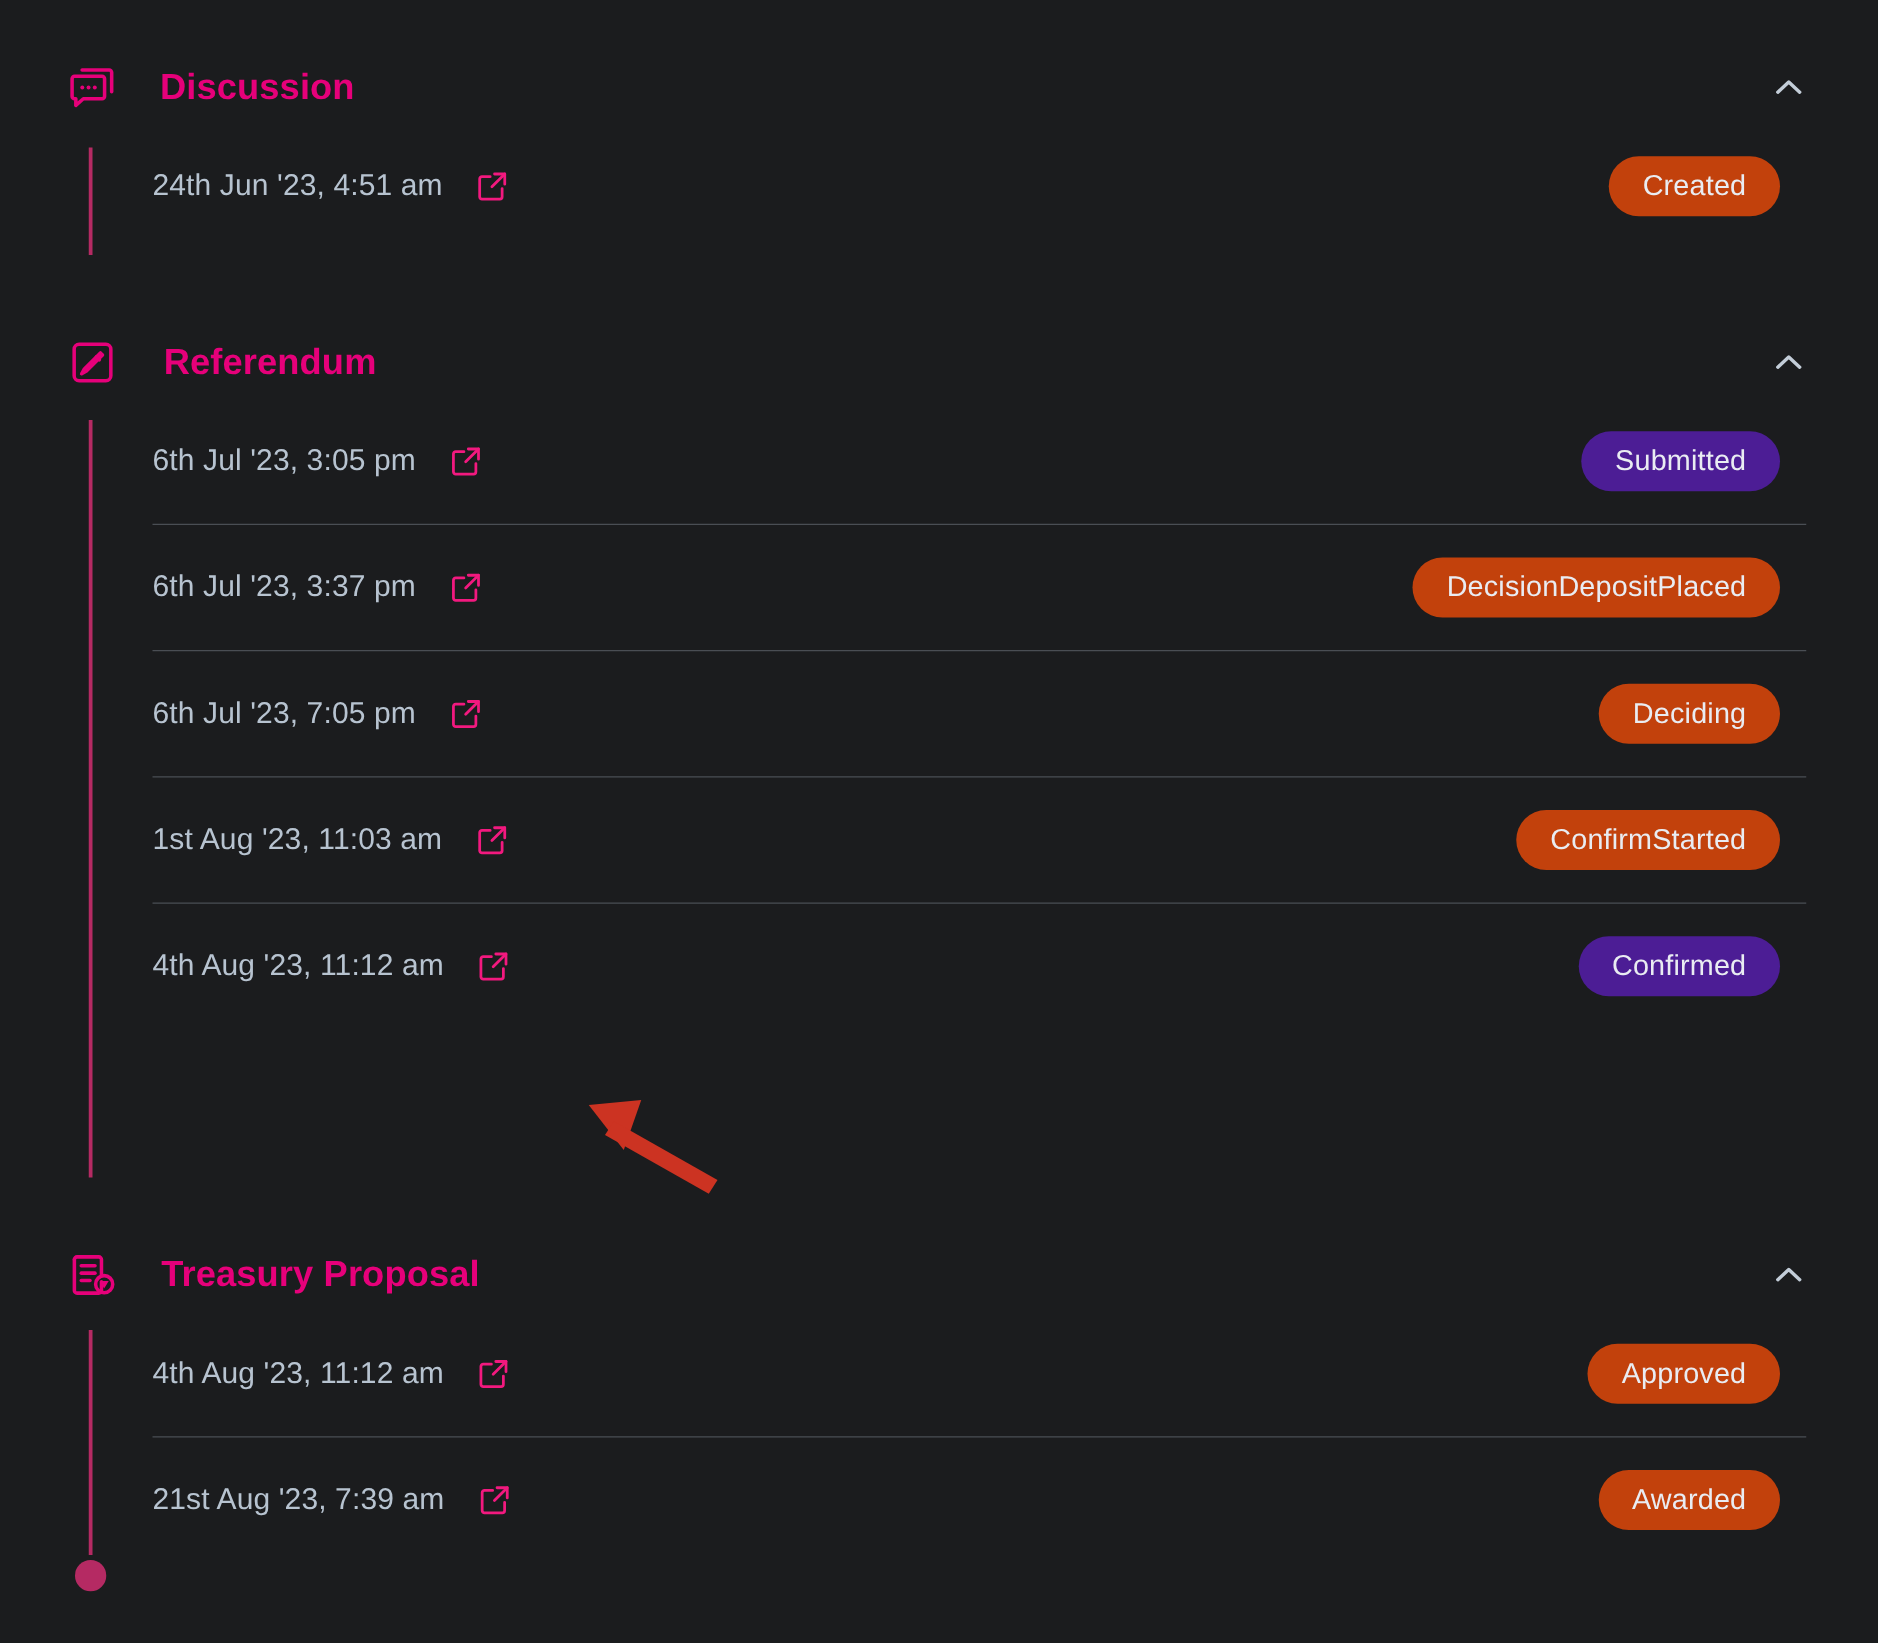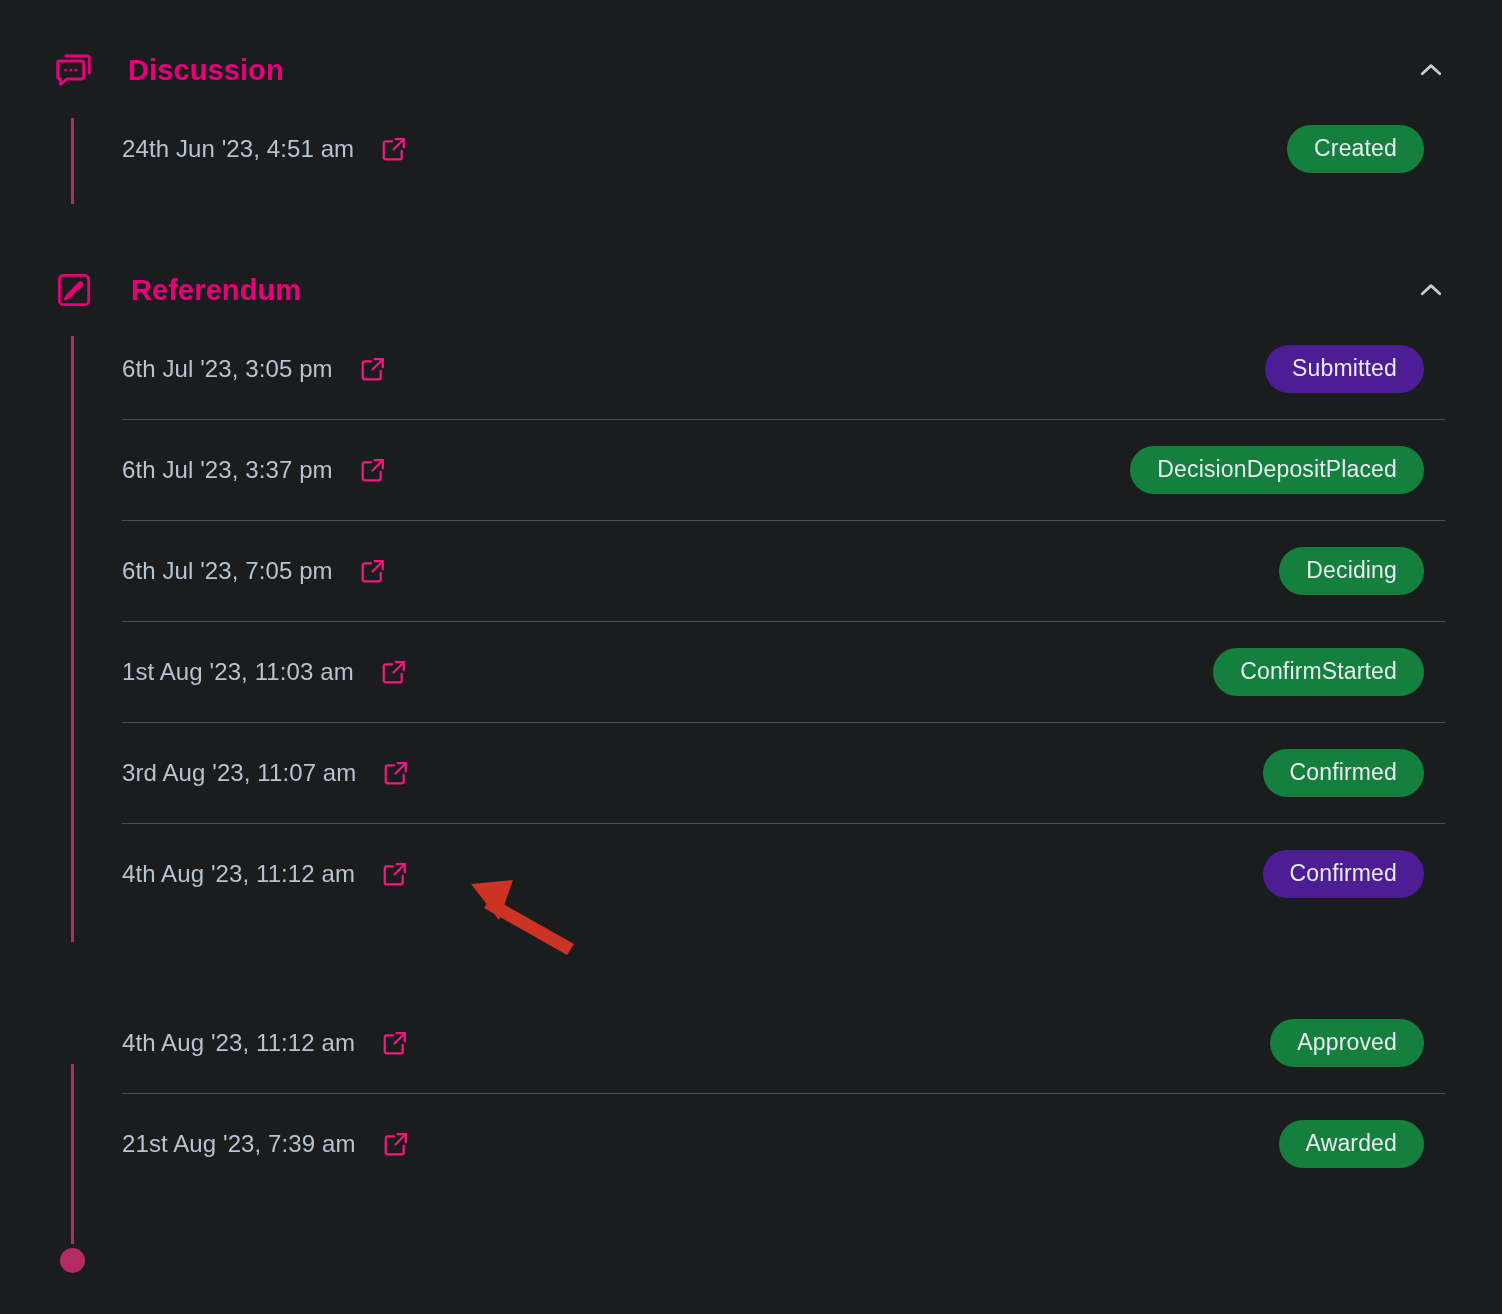--- a/index.html
+++ b/index.html
@@ -137,21 +137,21 @@
     height: 48px;
     padding: 0 27px;
     border-radius: 24px;
     color: #e9ecf2;
     font-size: 23px;
     font-weight: 500;
     letter-spacing: 0.15px;
     white-space: nowrap;
     cursor: pointer;
   }
-  .badge.blue  { background: #15803d; }
+  .badge.blue  { background: #c2410c; }
   .badge.green { background: #4c1d95; }
 
   
   #sec-discussion { position: absolute; left: 0; top: 42px;   width: 1502px; }
   #sec-referendum { position: absolute; left: 0; top: 262px;  width: 1502px; }
   #sec-treasury   { position: absolute; left: 0; top: 992px;  width: 1502px; }
 
   #spine-discussion { top: 118px;  height: 86px; }
   #spine-referendum { top: 336px;  height: 606px; }
   #spine-treasury   { top: 1064px; height: 180px; }
@@ -274,32 +274,20 @@
           <svg width="28" height="28" viewBox="0 0 24 24" fill="none" stroke="#f2197f" stroke-width="1.9" stroke-linecap="round" stroke-linejoin="round">
             <path d="M13.4 3.6H20.4V10.6"></path>
               <path d="M20.4 3.6 11.6 12.4"></path>
             <path d="M18.6 13.6v5.6a1.6 1.6 0 0 1-1.6 1.6H4.8a1.6 1.6 0 0 1-1.6-1.6V7a1.6 1.6 0 0 1 1.6-1.6h5.6"></path>
           </svg>
         </span>
         <span class="row-spacer"></span>
         <span class="badge blue">ConfirmStarted</span>
       </div>
 
-      <div class="row">
-        <span class="row-date">3rd Aug '23, 11:07 am</span>
-        <span class="row-link">
-          <svg width="28" height="28" viewBox="0 0 24 24" fill="none" stroke="#f2197f" stroke-width="1.9" stroke-linecap="round" stroke-linejoin="round">
-            <path d="M13.4 3.6H20.4V10.6"></path>
-              <path d="M20.4 3.6 11.6 12.4"></path>
-            <path d="M18.6 13.6v5.6a1.6 1.6 0 0 1-1.6 1.6H4.8a1.6 1.6 0 0 1-1.6-1.6V7a1.6 1.6 0 0 1 1.6-1.6h5.6"></path>
-          </svg>
-        </span>
-        <span class="row-spacer"></span>
-        <span class="badge blue">Confirmed</span>
-      </div>
 
       <div class="row">
         <span class="row-date">4th Aug '23, 11:12 am</span>
         <span class="row-link">
           <svg width="28" height="28" viewBox="0 0 24 24" fill="none" stroke="#f2197f" stroke-width="1.9" stroke-linecap="round" stroke-linejoin="round">
             <path d="M13.4 3.6H20.4V10.6"></path>
               <path d="M20.4 3.6 11.6 12.4"></path>
             <path d="M18.6 13.6v5.6a1.6 1.6 0 0 1-1.6 1.6H4.8a1.6 1.6 0 0 1-1.6-1.6V7a1.6 1.6 0 0 1 1.6-1.6h5.6"></path>
           </svg>
         </span>
@@ -307,20 +295,39 @@
         <span class="badge green">Confirmed</span>
       </div>
 
     </div>
   </div>
 
   <div class="spine" id="spine-treasury"></div>
   <div class="spine-dot" style="top:1248px;"></div>
 
   <div class="section" id="sec-treasury">
+    <div class="section-header">
+      <span class="section-icon">
+        <svg width="40" height="40" viewBox="0 0 24 24" fill="none" stroke="#e6007a" stroke-width="1.7" stroke-linecap="round" stroke-linejoin="round">
+          <path d="M3.3 4.6a1.3 1.3 0 0 1 1.3-1.3h10.4a1.3 1.3 0 0 1 1.3 1.3v7.2"></path>
+          <path d="M16.3 15.2v4.2a1.3 1.3 0 0 1-1.3 1.3H4.6a1.3 1.3 0 0 1-1.3-1.3V4.6"></path>
+          <path d="M6.6 7.6h6.6"></path>
+          <path d="M6.6 11.1h6.6"></path>
+          <path d="M6.6 14.6h4.2"></path>
+          <circle cx="17.6" cy="16.4" r="4.1"></circle>
+          <path d="M15.4 14.9h4.4l-2.2 3.6z" fill="#e6007a" stroke="none"></path>
+        </svg>
+      </span>
+      <span class="section-title treasury">Treasury Proposal</span>
+      <span class="chevron">
+        <svg width="30" height="30" viewBox="0 0 24 24" fill="none" stroke="#c3cdd8" stroke-width="2.2" stroke-linecap="round" stroke-linejoin="round">
+          <polyline points="5,15 12,8.5 19,15"></polyline>
+        </svg>
+      </span>
+    </div>
 
     <div class="rows">
 
       <div class="row">
         <span class="row-date">4th Aug '23, 11:12 am</span>
         <span class="row-link">
           <svg width="28" height="28" viewBox="0 0 24 24" fill="none" stroke="#f2197f" stroke-width="1.9" stroke-linecap="round" stroke-linejoin="round">
             <path d="M13.4 3.6H20.4V10.6"></path>
               <path d="M20.4 3.6 11.6 12.4"></path>
             <path d="M18.6 13.6v5.6a1.6 1.6 0 0 1-1.6 1.6H4.8a1.6 1.6 0 0 1-1.6-1.6V7a1.6 1.6 0 0 1 1.6-1.6h5.6"></path>

